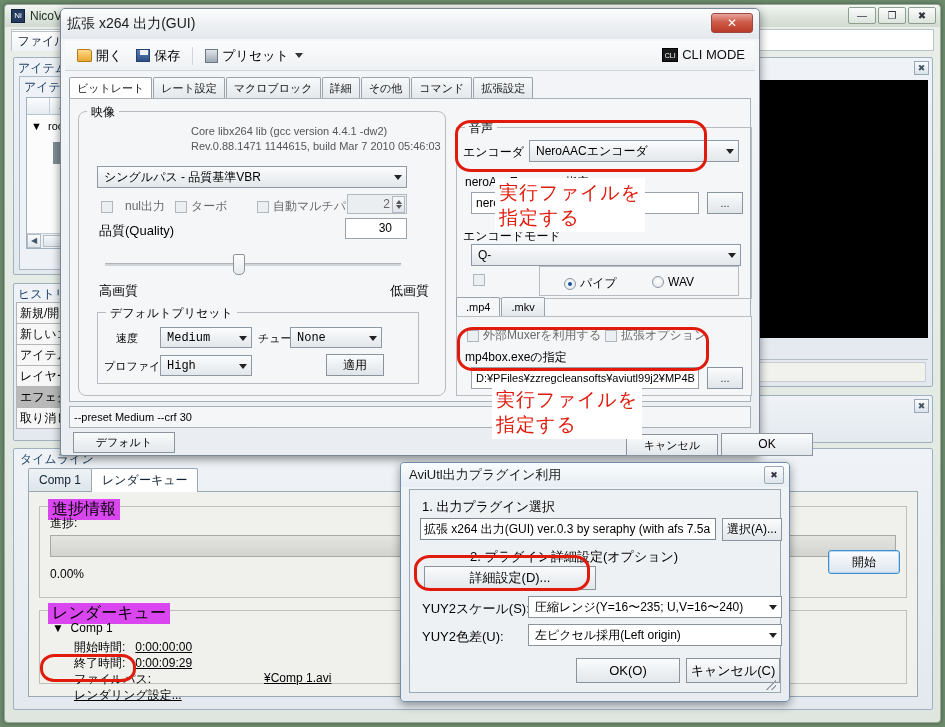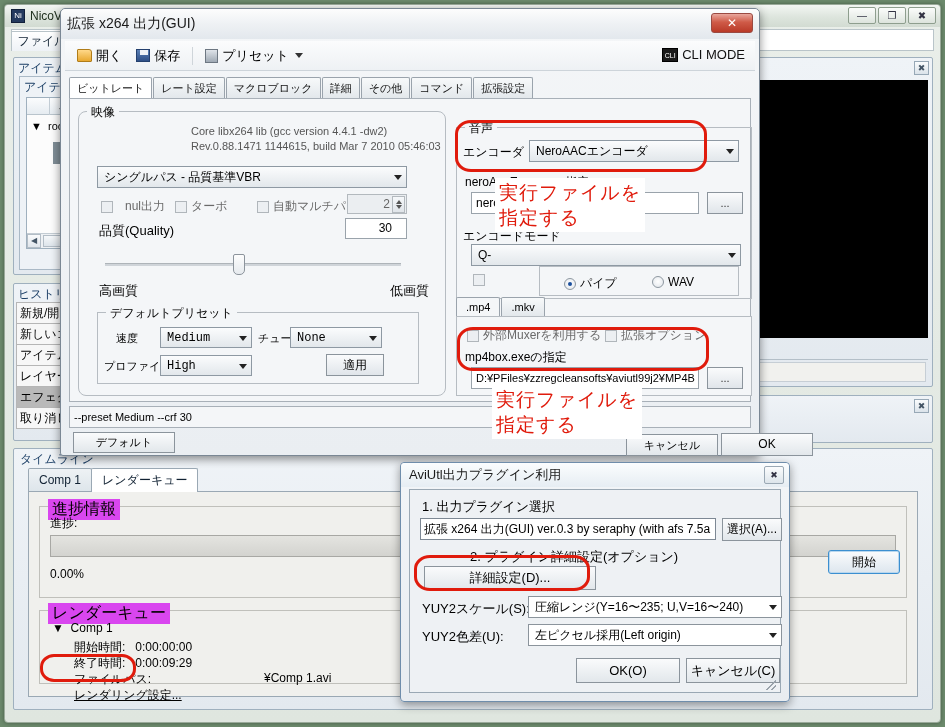--- a/index.html
+++ b/index.html
@@ -141,21 +141,21 @@
   #prog-label{ position:absolute; left:10px; top:8px; font-size:12px; }
   #prog-bar{
     position:absolute; left:10px; top:28px; right:10px; height:22px;
     background:linear-gradient(180deg,#e4e4e0,#d3d3cf);
     border:1px solid #a8a8a4;
   }
   #prog-pct{ position:absolute; left:10px; top:60px; font-size:12px; }
   #gb-queue{ left:10px; top:118px; right:10px; bottom:12px; }
   #q-comp{ position:absolute; left:12px; top:10px; font-size:12px; }
   .q-row{ position:absolute; font-size:12px; white-space:nowrap; }
-  .q-val{ }
+  .q-val{ text-decoration:underline; }
   #q-link{
     position:absolute; left:34px; top:76px; font-size:12px;
     text-decoration:underline; color:#000;
   }
   
   #x264{
     position:absolute; left:60px; top:8px; width:700px; height:448px;
     background:linear-gradient(180deg,#f4f6f8 0%,#eaeef2 100%);
     border:1px solid #7a8794; border-radius:5px 5px 3px 3px;
     box-shadow:0 3px 10px rgba(0,0,0,.45);

